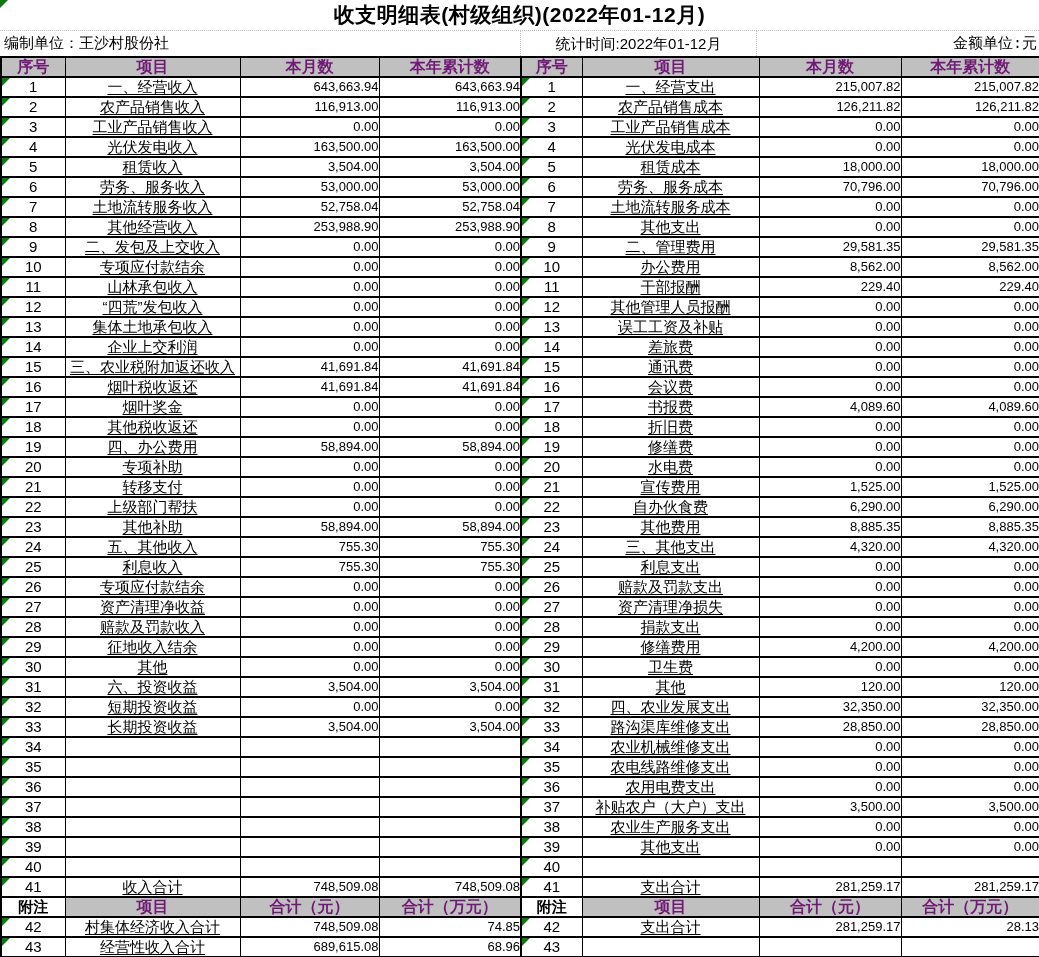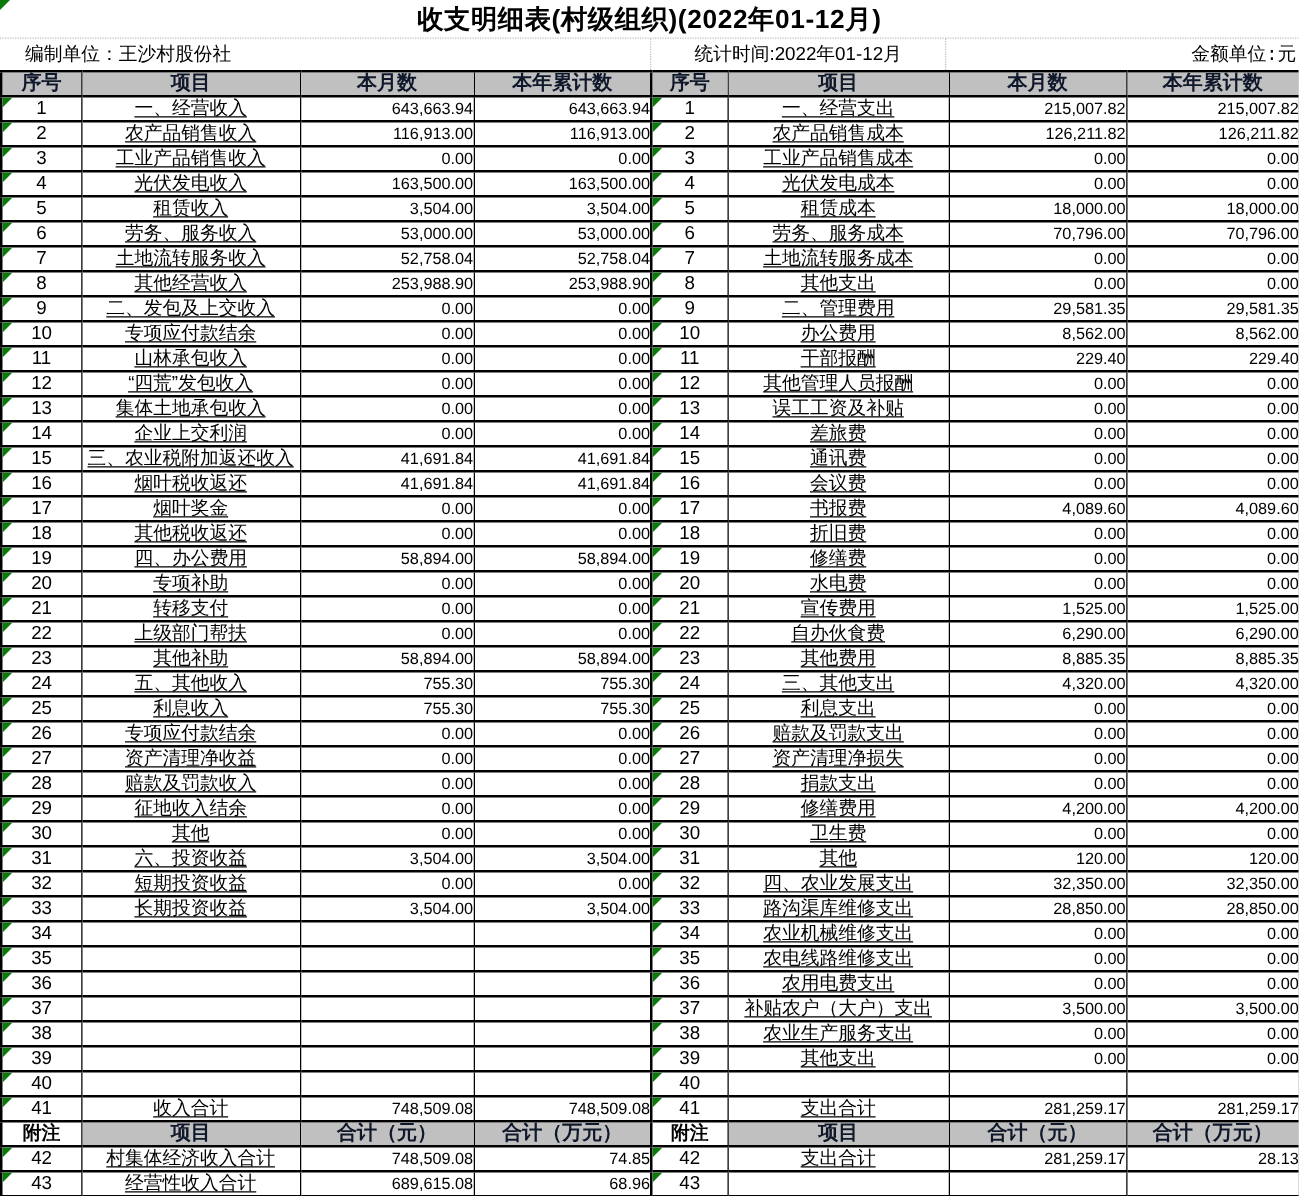--- a/index.html
+++ b/index.html
@@ -10,39 +10,39 @@
   }
   
   .title-row {
     position:relative; height:30px;
     display:flex; align-items:center; justify-content:center;
     border-bottom:1px dotted #bdbdbd;
   }
   .title-row h1 { margin:0; font-size:21px; font-weight:bold; letter-spacing:0.5px; }
   
   .info-row { position:relative; height:25px; display:flex; align-items:center; font-size:15px; }
-  .info-unit { width:520px; box-sizing:border-box; padding-left:20px; }
+  .info-unit { width:520px; box-sizing:border-box; padding-left:4px; }
   .info-period {
     width:237px; box-sizing:border-box; text-align:center; height:100%; line-height:25px;
     border-left:1px dotted #bdbdbd; border-right:1px dotted #bdbdbd;
   }
   .info-currency { flex:1; text-align:right; padding-right:2px;font-family:Liberation Mono, monospace; }
   
   table.report {
     width:1039px; table-layout:fixed; border-collapse:collapse;
     border:2px solid #000;
   }
   table.report th, table.report td {
     position:relative; box-sizing:border-box;
     border:1px solid #000; border-top-width:2px; border-bottom-width:2px;
     height:18px; padding:0; overflow:hidden; white-space:nowrap;
     line-height:18px;
   }
   th.col-head, td.fn-head {
-    background:#c0c0c0; color:#0f172a; font-weight:bold; font-size:16px; text-align:center;
+    background:#c0c0c0; color:#701a75; font-weight:bold; font-size:16px; text-align:center;
   }
   td.no-cell   { text-align:center; font-size:15px; }
   td.item-cell { text-align:center; font-size:15px; }
   td.num-cell  { text-align:right; padding-right:7px; font-size:13px; font-family:"Liberation Sans",sans-serif; }
   td.fn-label  { text-align:center; font-size:15px;font-weight:bold; }
   .item-link   { text-decoration:underline; text-underline-offset:2px; cursor:pointer; color:#000; }
   .divider     { border-left-width:2px !important; }
   
   .flag::before, .corner-flag {
     content:""; position:absolute; top:0; left:0; width:0; height:0;

